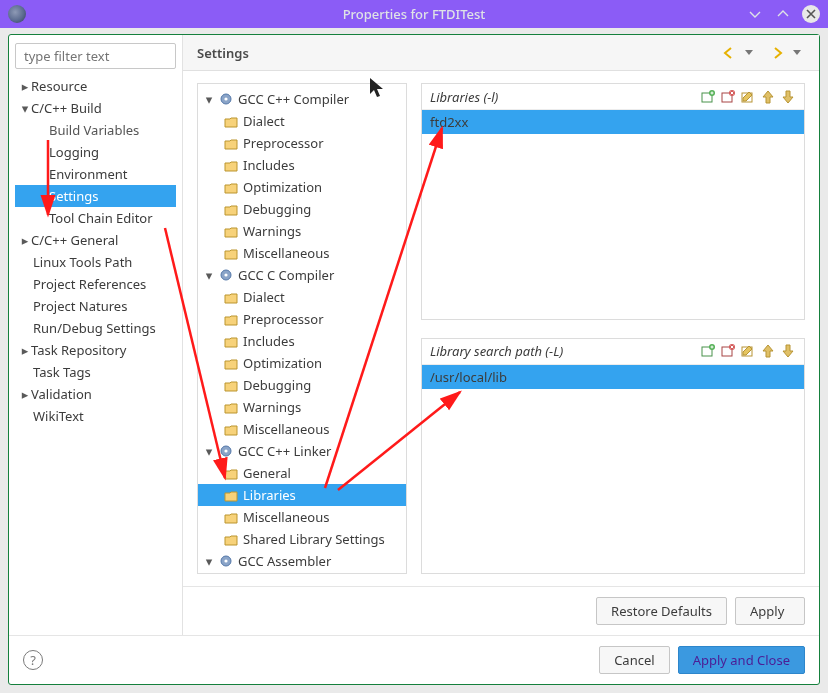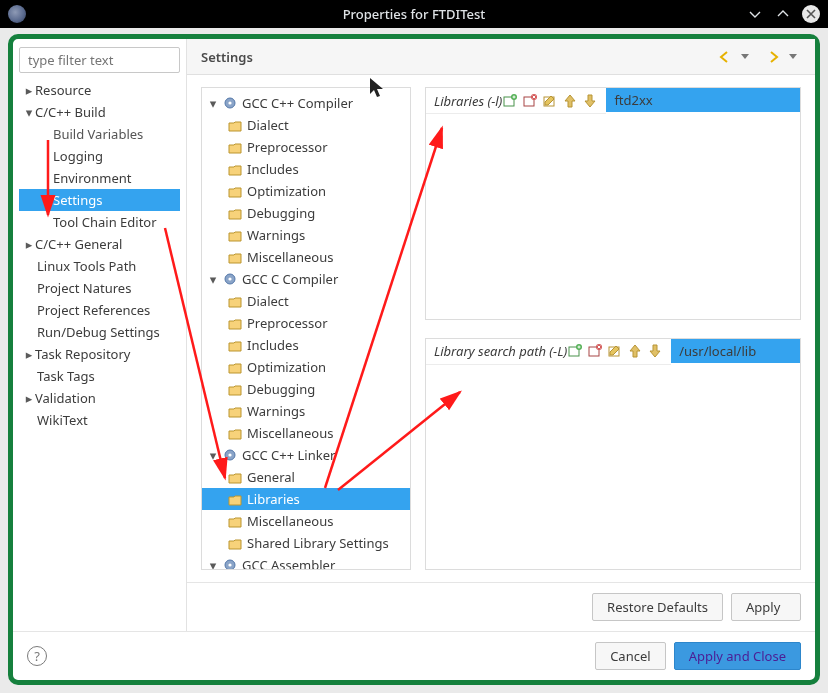--- a/index.html
+++ b/index.html
@@ -1,26 +1,26 @@
 <!DOCTYPE html>
 <html><head>
 <meta charset="utf-8">
 <style>
   *{box-sizing:border-box;margin:0;padding:0;font-family:"Segoe UI","Noto Sans",Arial,sans-serif;font-size:13px;color:#3c3c3c}
   html,body{background:#f2f2f2}
   .stage{width:828px;height:693px;position:relative;background:#eaeaea;overflow:hidden}
   
-  .titlebar{height:28px;background:#000000;color:#e6e8ea;display:flex;align-items:center;padding:8px 8px;position:relative}
+  .titlebar{height:28px;background:#8b5cf6;color:#e6e8ea;display:flex;align-items:center;padding:8px 8px;position:relative}
   .titlebar .appicon{width:18px;height:18px;border-radius:9px;background:radial-gradient(circle at 40% 40%,#8e9ab5 0,#5b6b8f 55%,#2f3a57 100%);margin-right:8px}
   .titlebar .title{position:absolute;left:0;right:0;text-align:center;color:#dfe3e6;font-size:13px;font-weight:500}
   .titlebar .tbtns{margin-left:auto;display:flex;gap:10px;color:#dfe3e6}
   .tbtn{width:18px;height:18px;display:flex;align-items:center;justify-content:center;cursor:pointer}
   .tbtn.close{width:18px;height:18px;border-radius:9px;background:#e8e8e8;color:#555}
   
-  .dlg{position:absolute;left:8px;top:34px;right:8px;bottom:8px;background:#fff;border:5px solid #15803d;border-radius:10px;display:flex;flex-direction:column}
+  .dlg{position:absolute;left:8px;top:34px;right:8px;bottom:8px;background:#fff;border:1px solid #15803d;border-radius:3px;display:flex;flex-direction:column}
   .dlg-body{display:flex;flex:1;min-height:0}
   .left{width:174px;border-right:1px solid #e2e2e2;padding:8px 6px;display:flex;flex-direction:column;gap:6px}
   .filter{height:26px;border:1px solid #c8c8c8;border-radius:2px;padding:0 8px;color:#9b9b9b}
   .navtree{flex:1;overflow:auto}
   .nitem{display:flex;align-items:center;height:22px;padding-left:4px;cursor:pointer;white-space:nowrap}
   .nitem .tw{width:12px;display:inline-flex;justify-content:center;color:#5a5a5a}
   .nitem.d1{padding-left:18px}
   .nitem.d2{padding-left:34px}
   .nitem.sel{background:#34a3ef;color:#fff}
   .nitem.sel *{color:#fff}
@@ -34,21 +34,21 @@
   .mcontent{flex:1;display:flex;gap:14px;padding:12px 14px;min-height:0}
   .toolcol{width:210px;border:1px solid #dcdcdc;overflow:auto;padding:4px 0}
   .titem{display:flex;align-items:center;height:22px;padding-left:6px;cursor:pointer;gap:5px;white-space:nowrap}
   .titem.sel{background:#34a3ef;color:#fff}
   .titem.sel *{color:#fff}
   .titem.d1{padding-left:26px}
   .titem .tw{width:10px;display:inline-flex;justify-content:center;color:#5a5a5a}
   .titem .cog{width:14px;height:14px;display:inline-block}
   .titem .fld{width:14px;height:14px;display:inline-block}
   .listcol{flex:1;display:flex;flex-direction:column;gap:18px;min-width:0}
-  .listbox{border:1px solid #dcdcdc;display:flex;flex-direction:row;flex:1;min-height:0}
+  .listbox{border:1px solid #dcdcdc;display:flex;flex-direction:column;flex:1;min-height:0}
   .listhead{height:26px;border-bottom:1px solid #ececec;display:flex;align-items:center;padding:0 8px;font-style:italic;color:#555}
   .listhead .lbuttons{margin-left:auto;display:flex;gap:4px}
   .lbtn{width:16px;height:16px;display:inline-flex;align-items:center;justify-content:center;cursor:pointer}
   .listbody{flex:1;overflow:auto}
   .lrow{height:24px;display:flex;align-items:center;padding:0 8px}
   .lrow.sel{background:#34a3ef;color:#fff}
   .mfoot{border-top:1px solid #e5e5e5;padding:10px 14px;display:flex;justify-content:flex-end;gap:8px}
   .btn{height:28px;padding:0 14px;border:1px solid #c6c6c6;background:#f7f7f7;border-radius:2px;cursor:pointer;display:inline-flex;align-items:center}
   .dlg-foot{border-top:1px solid #e5e5e5;padding:10px 14px;display:flex;align-items:center;gap:8px}
   .dlg-foot .help{width:20px;height:20px;border:1.5px solid #7a7a7a;border-radius:10px;display:flex;align-items:center;justify-content:center;color:#7a7a7a;cursor:pointer}
@@ -113,24 +113,24 @@
               <span>Tool Chain Editor</span>
             </div>
           <div class="nitem">
               <span class="tw">▸</span>
               <span>C/C++ General</span>
             </div>
           <div class="nitem d1">
               <span>Linux Tools Path</span>
             </div>
           <div class="nitem d1">
+              <span>Project References</span>
+            </div>
+          <div class="nitem d1">
               <span>Project Natures</span>
-            </div>
-          <div class="nitem d1">
-              <span>Project References</span>
             </div>
           <div class="nitem d1">
               <span>Run/Debug Settings</span>
             </div>
           <div class="nitem">
               <span class="tw">▸</span>
               <span>Task Repository</span>
             </div>
           <div class="nitem d1">
               <span>Task Tags</span>

